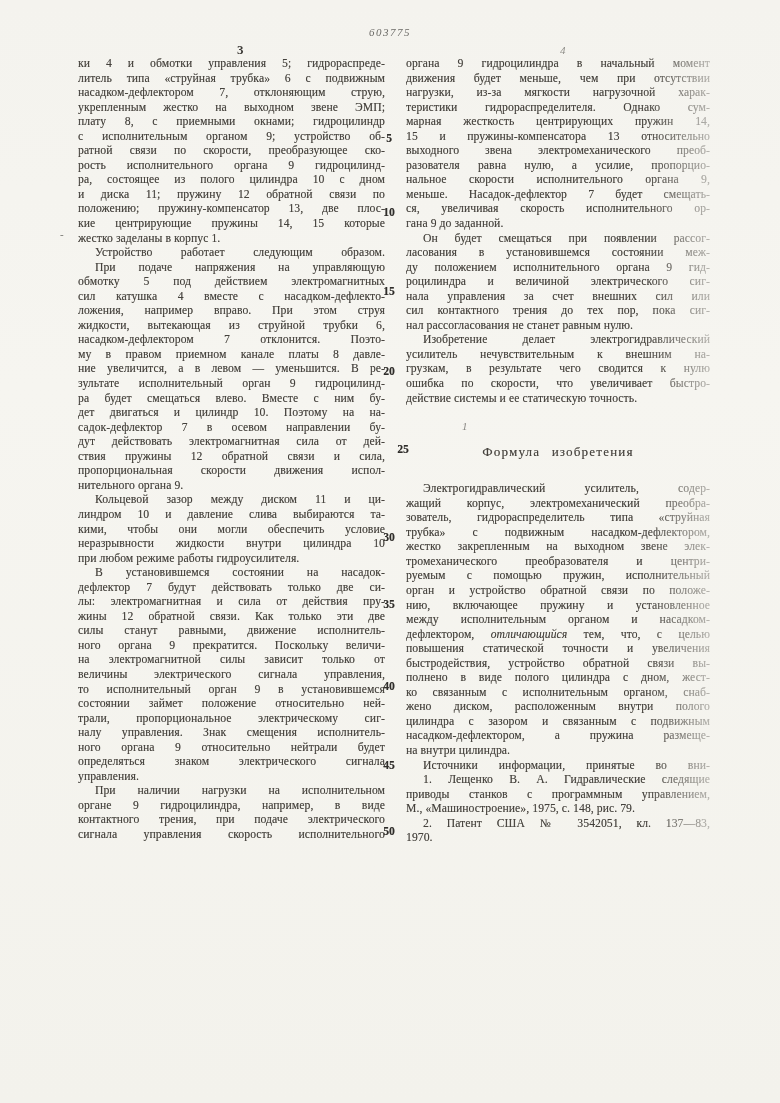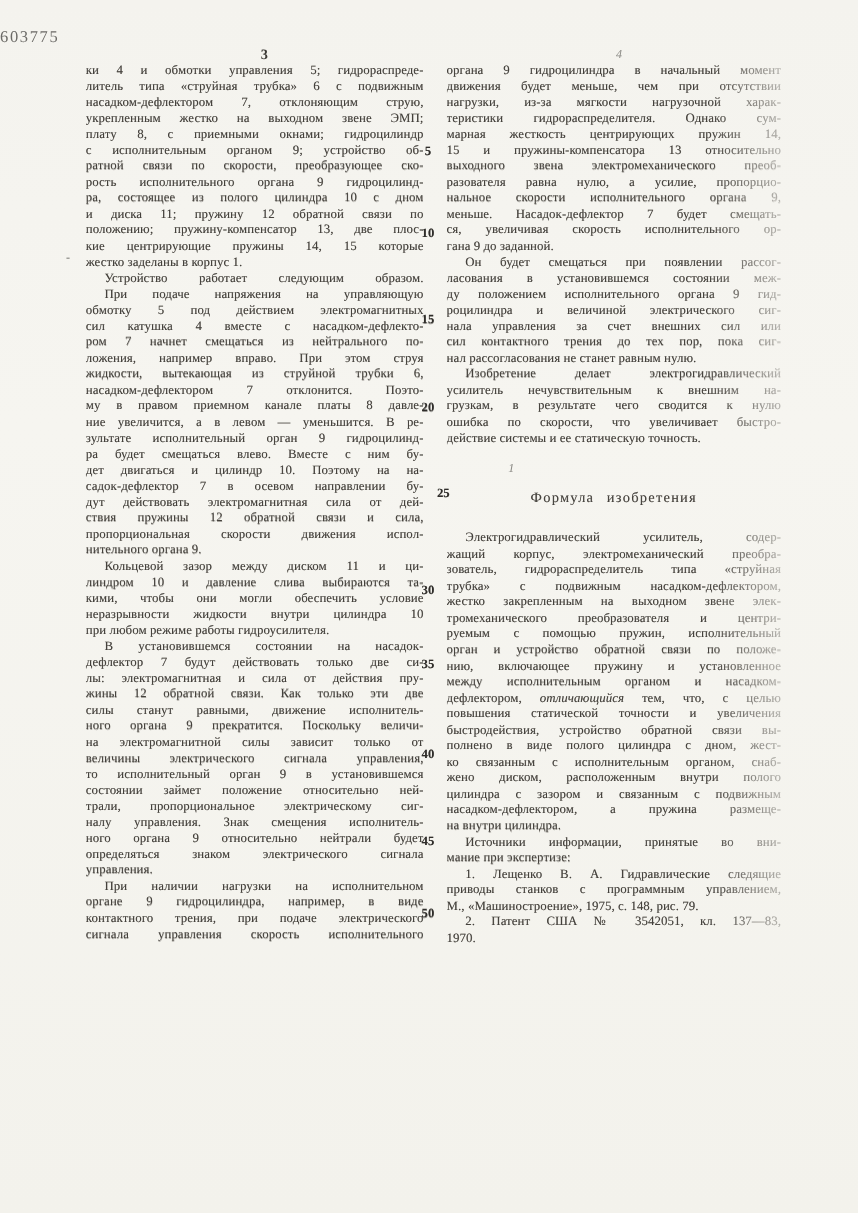--- a/index.html
+++ b/index.html
@@ -8,21 +8,21 @@
     width:780px;height:1103px;
     margin:0 auto;
     background:linear-gradient(180deg,#f4f3ee 0%,#f6f5f0 35%,#f3f2ec 100%);
     font-family:"Liberation Serif","DejaVu Serif",serif;
     color:#44413c;
     overflow:hidden;
   }
   .scan-text{filter:blur(0.25px);}
   #patent-number{
     position:absolute;top:26px;left:0;right:0;
-    font-size:15px;letter-spacing:1.5px;color:#6b6a66;
+    text-align:center;font-size:11px;letter-spacing:1.5px;color:#6b6a66;font-style:italic;
   }
   #col-num-left{
     position:absolute;top:42px;left:237px;
     font-size:13px;font-weight:bold;color:#3c3a36;
   }
   #col-num-right{
     position:absolute;top:44px;left:560px;
     font-size:11px;font-style:italic;color:#8e8d88;
   }
   #stray-mark{
@@ -96,21 +96,20 @@
       <div class="line"><span>рость исполнительного органа 9 гидроцилинд-</span></div>
       <div class="line"><span>ра, состоящее из полого цилиндра 10 с дном</span></div>
       <div class="line"><span>и диска 11; пружину 12 обратной связи по</span></div>
       <div class="line"><span>положению; пружину-компенсатор 13, две плос-</span></div>
       <div class="line"><span>кие центрирующие пружины 14, 15 которые</span></div>
       <div class="line end"><span>жестко заделаны в корпус 1.</span></div>
       <div class="line indent"><span>Устройство работает следующим образом.</span></div>
       <div class="line indent"><span>При подаче напряжения на управляющую</span></div>
       <div class="line"><span>обмотку 5 под действием электромагнитных</span></div>
       <div class="line"><span>сил катушка 4 вместе с насадком-дефлекто-</span></div>
-      <div class="line"><span>ром 7 начнет смещаться из нейтрального по-</span></div>
       <div class="line"><span>ложения, например вправо. При этом струя</span></div>
       <div class="line"><span>жидкости, вытекающая из струйной трубки 6,</span></div>
       <div class="line"><span>насадком-дефлектором 7 отклонится. Поэто-</span></div>
       <div class="line"><span>му в правом приемном канале платы 8 давле-</span></div>
       <div class="line"><span>ние увеличится, а в левом — уменьшится. В ре-</span></div>
       <div class="line"><span>зультате исполнительный орган 9 гидроцилинд-</span></div>
       <div class="line"><span>ра будет смещаться влево. Вместе с ним бу-</span></div>
       <div class="line"><span>дет двигаться и цилиндр 10. Поэтому на на-</span></div>
       <div class="line"><span>садок-дефлектор 7 в осевом направлении бу-</span></div>
       <div class="line"><span>дут действовать электромагнитная сила от дей-</span></div>
@@ -185,21 +184,20 @@
         <div class="line"><span>дефлектором, </span><span class="it">отличающийся</span><span> тем, что, с целью</span></div>
         <div class="line"><span>повышения статической точности и увеличения</span></div>
         <div class="line"><span>быстродействия, устройство обратной связи вы-</span></div>
         <div class="line"><span>полнено в виде полого цилиндра с дном, жест-</span></div>
         <div class="line"><span>ко связанным с исполнительным органом, снаб-</span></div>
         <div class="line"><span>жено диском, расположенным внутри полого</span></div>
         <div class="line"><span>цилиндра с зазором и связанным с подвижным</span></div>
         <div class="line"><span>насадком-дефлектором, а пружина размеще-</span></div>
         <div class="line end"><span>на внутри цилиндра.</span></div>
         <div class="line indent"><span>Источники информации, принятые во вни-</span></div>
-        <div class="line end"><span>мание при экспертизе:</span></div>
         <div class="line indent"><span>1. Лещенко В. А. Гидравлические следящие</span></div>
         <div class="line"><span>приводы станков с программным управлением,</span></div>
         <div class="line end"><span>М., «Машиностроение», 1975, с. 148, рис. 79.</span></div>
         <div class="line indent"><span>2. Патент США № 3542051, кл. 137—83,</span></div>
         <div class="line end"><span>1970.</span></div>
       </div>
   </div>
 </div>
 
 </body></html>

